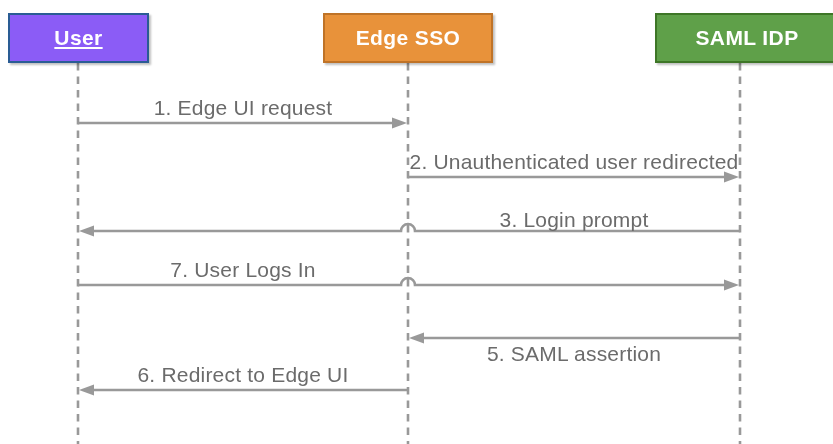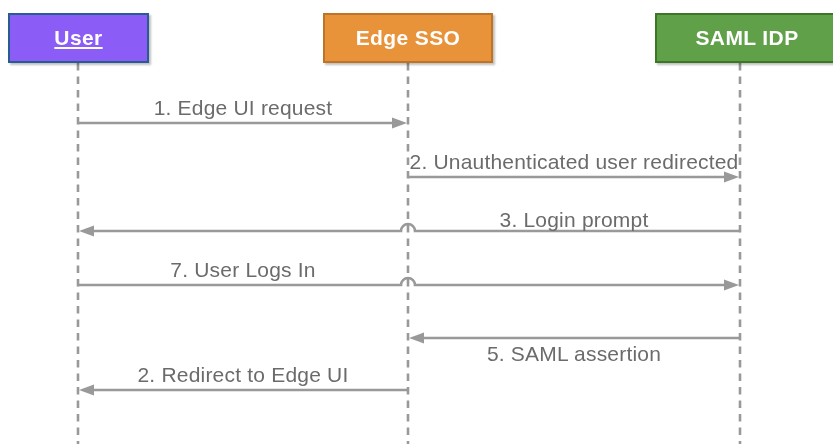--- a/index.html
+++ b/index.html
@@ -75,14 +75,14 @@
   </div>
   <div class="actor" id="actor-2" style="background: rgb(95, 160, 73); border-color: rgb(62, 118, 39);">
     <span>SAML IDP</span>
   </div>
 
   <div class="msg" id="msg-0" style="left: 43px; top: 98px; color: rgb(107, 107, 107);">1. Edge UI request</div>
   <div class="msg" id="msg-1" style="left: 374px; top: 152px; color: rgb(107, 107, 107);">2. Unauthenticated user redirected</div>
   <div class="msg" id="msg-2" style="left: 374px; top: 210px; color: rgb(107, 107, 107);">3. Login prompt</div>
   <div class="msg" id="msg-3" style="left: 43px; top: 260px; color: rgb(107, 107, 107);">7. User Logs In</div>
   <div class="msg" id="msg-4" style="left: 374px; top: 313px; color: rgb(107, 107, 107); margin-top: 31px;">5. SAML assertion</div>
-  <div class="msg" id="msg-5" style="left: 43px; top: 365px; color: rgb(107, 107, 107);">2. Redirect to Edge UI</div>
+  <div class="msg" id="msg-5" style="left: 43px; top: 365px; color: rgb(107, 107, 107);">6. Redirect to Edge UI</div>
 </div>
 
 </body></html>

